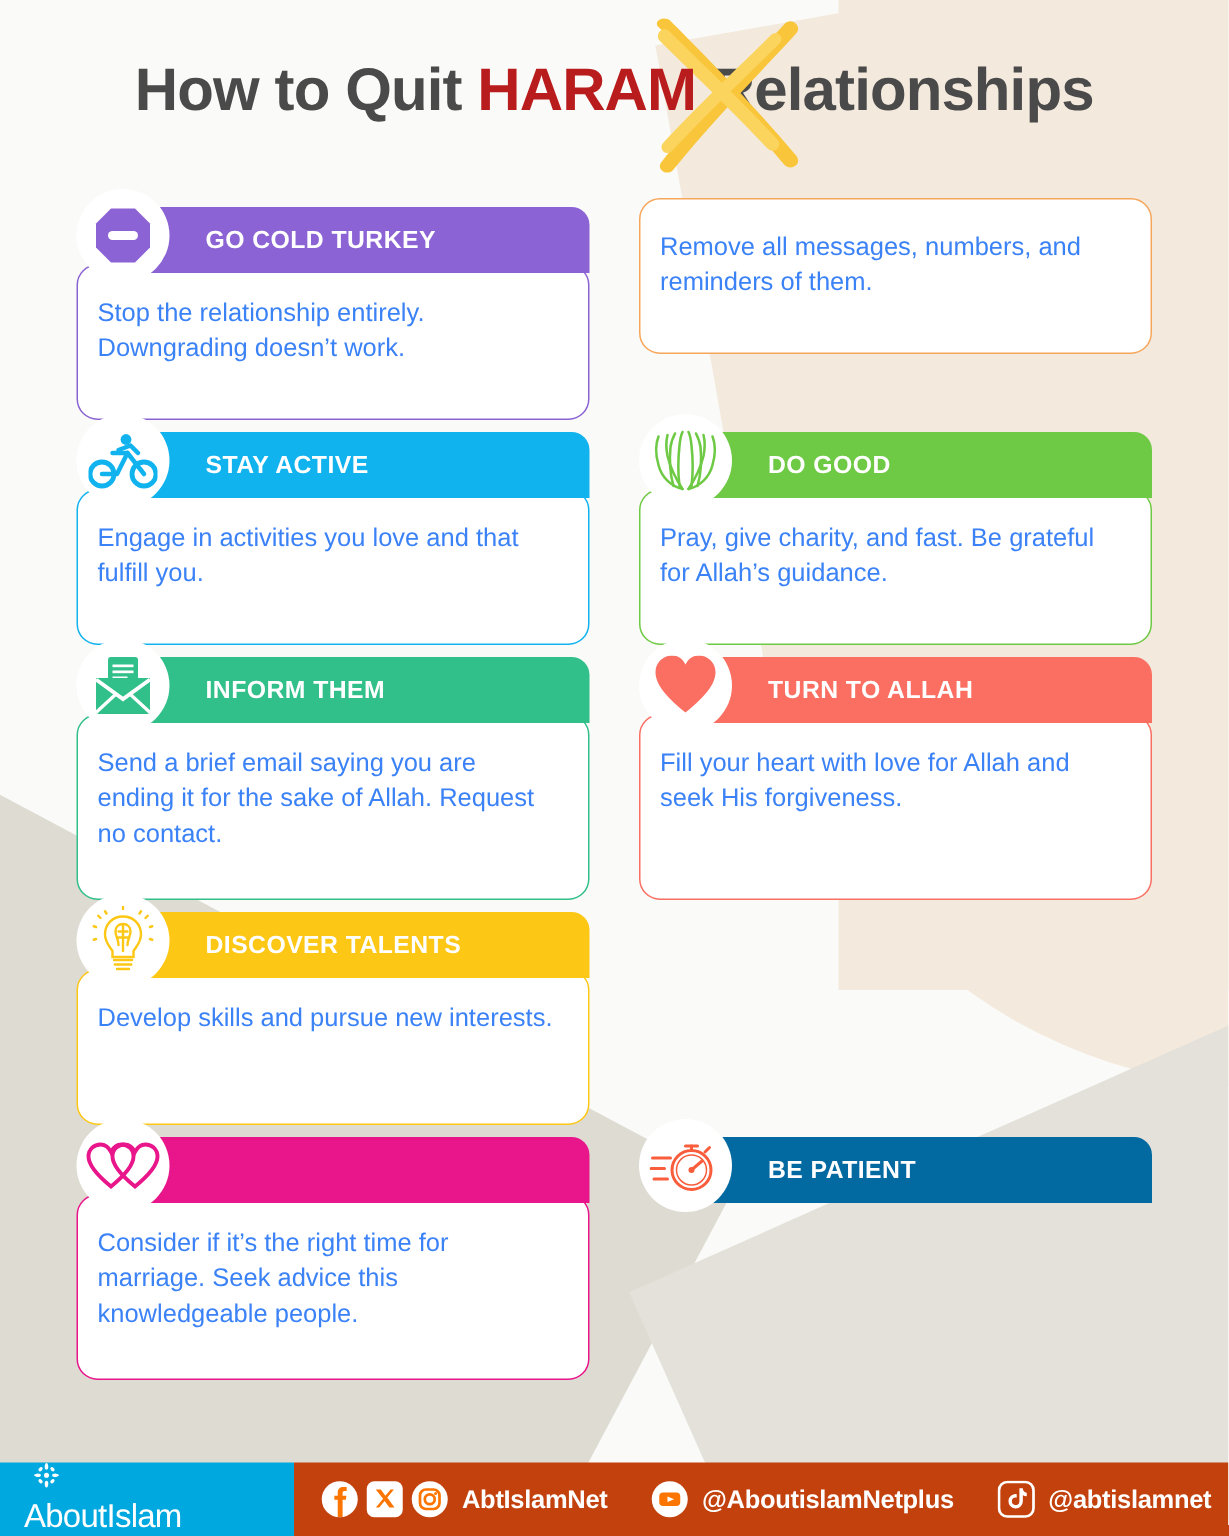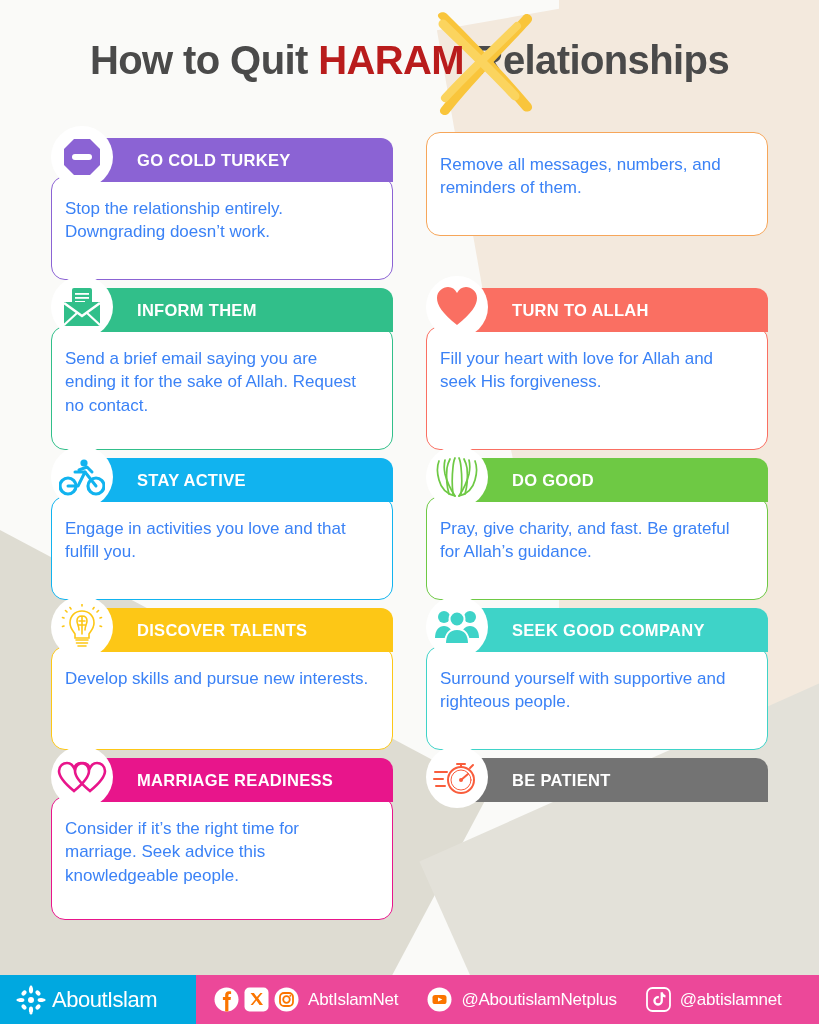--- a/index.html
+++ b/index.html
@@ -143,37 +143,38 @@
     position: absolute;
     left: 0; bottom: 0;
     width: 819px; height: 49px;
     display: flex;
     z-index: 9;
   }
   .footer-left {
     width: 196px; height: 49px;
     background: #00a8e0;
     display: flex;
-    align-items: center;
     padding-left: 16px;
     gap: 6px;
+    flex-direction: column;
   }
   .footer-brand {
     color: #ffffff;
     font-size: 22px;
     font-weight: 500;
     letter-spacing: -0.5px;
   }
   .footer-right {
     flex: 1; height: 49px;
-    background: #ec4899;
+    background: #c2410c;
     display: flex;
     align-items: center;
     gap: 7px;
     padding-left: 18px;
+    font-weight: bold;
   }
   .social-group {
     display: flex;
     align-items: center;
     gap: 5px;
   }
   .handle {
     color: #ffffff;
     font-size: 17px;
     letter-spacing: -0.2px;
@@ -220,56 +221,20 @@
           <span class="label">GO COLD TURKEY</span>
         </div>
         <div class="card-body" style="border-color:#8b63d4">
           <p>Stop the relationship entirely. Downgrading doesn’t work.</p>
         </div>
       </div>
 
       <div class="card">
         <div class="card-body" style="border-color:#f6a65a">
           <p>Remove all messages, numbers, and reminders of them.</p>
-        </div>
-      </div>
-    </div>
-
-    <div class="row">
-      <div class="card tall">
-        <div class="card-head" style="background:#31bf8a">
-          <div class="badge">
-            <svg width="42" height="42" viewBox="0 0 42 42">
-              <rect x="11" y="2" width="20" height="19" rx="2" fill="#31bf8a"></rect>
-              <rect x="14" y="7" width="14" height="1.8" fill="#ffffff"></rect>
-              <rect x="14" y="11" width="14" height="1.8" fill="#ffffff"></rect>
-              <rect x="14" y="15" width="10" height="1.8" fill="#ffffff"></rect>
-              <path d="M3 16 H39 V38 A2 2 0 0 1 37 40 H5 A2 2 0 0 1 3 38 Z" fill="#31bf8a"></path>
-              <path d="M3 17 L21 30 L39 17" fill="none" stroke="#ffffff" stroke-width="2.6"></path>
-              <path d="M3 39 L16 27 M39 39 L26 27" stroke="#ffffff" stroke-width="2.2"></path>
-            </svg>
-          </div>
-          <span class="label">INFORM THEM</span>
-        </div>
-        <div class="card-body" style="border-color:#31bf8a">
-          <p>Send a brief email saying you are ending it for the sake of Allah. Request no contact.</p>
-        </div>
-      </div>
-
-      <div class="card tall">
-        <div class="card-head" style="background:#fa6f62">
-          <div class="badge">
-            <svg width="42" height="40" viewBox="0 0 42 40">
-              <path d="M21 38 C6 26, 1 18, 1 11 C1 4, 7 0, 12 0 C16 0, 19 2, 21 6 C23 2, 26 0, 30 0 C35 0, 41 4, 41 11 C41 18, 36 26, 21 38 Z" fill="#fa6f62"></path>
-            </svg>
-          </div>
-          <span class="label">TURN TO ALLAH</span>
-        </div>
-        <div class="card-body" style="border-color:#fa6f62">
-          <p>Fill your heart with love for Allah and seek His forgiveness.</p>
         </div>
       </div>
     </div>
 
     <div class="row">
       <div class="card">
         <div class="card-head" style="background:#11b3ef">
           <div class="badge">
             <svg width="46" height="38" viewBox="0 0 46 38">
               <circle cx="9" cy="28" r="8" fill="none" stroke="#11b3ef" stroke-width="3.2"></circle>
@@ -305,77 +270,94 @@
           </div>
           <span class="label">DO GOOD</span>
         </div>
         <div class="card-body" style="border-color:#6ec944">
           <p>Pray, give charity, and fast. Be grateful for Allah’s guidance.</p>
         </div>
       </div>
     </div>
 
     <div class="row">
+      <div class="card tall">
+        <div class="card-head" style="background:#31bf8a">
+          <div class="badge">
+            <svg width="42" height="42" viewBox="0 0 42 42">
+              <rect x="11" y="2" width="20" height="19" rx="2" fill="#31bf8a"></rect>
+              <rect x="14" y="7" width="14" height="1.8" fill="#ffffff"></rect>
+              <rect x="14" y="11" width="14" height="1.8" fill="#ffffff"></rect>
+              <rect x="14" y="15" width="10" height="1.8" fill="#ffffff"></rect>
+              <path d="M3 16 H39 V38 A2 2 0 0 1 37 40 H5 A2 2 0 0 1 3 38 Z" fill="#31bf8a"></path>
+              <path d="M3 17 L21 30 L39 17" fill="none" stroke="#ffffff" stroke-width="2.6"></path>
+              <path d="M3 39 L16 27 M39 39 L26 27" stroke="#ffffff" stroke-width="2.2"></path>
+            </svg>
+          </div>
+          <span class="label">INFORM THEM</span>
+        </div>
+        <div class="card-body" style="border-color:#31bf8a">
+          <p>Send a brief email saying you are ending it for the sake of Allah. Request no contact.</p>
+        </div>
+      </div>
+
+      <div class="card tall">
+        <div class="card-head" style="background:#fa6f62">
+          <div class="badge">
+            <svg width="42" height="40" viewBox="0 0 42 40">
+              <path d="M21 38 C6 26, 1 18, 1 11 C1 4, 7 0, 12 0 C16 0, 19 2, 21 6 C23 2, 26 0, 30 0 C35 0, 41 4, 41 11 C41 18, 36 26, 21 38 Z" fill="#fa6f62"></path>
+            </svg>
+          </div>
+          <span class="label">TURN TO ALLAH</span>
+        </div>
+        <div class="card-body" style="border-color:#fa6f62">
+          <p>Fill your heart with love for Allah and seek His forgiveness.</p>
+        </div>
+      </div>
+    </div>
+
+    <div class="row">
       <div class="card">
         <div class="card-head" style="background:#fdc716">
           <div class="badge">
             <svg width="46" height="46" viewBox="0 0 46 46">
               <g stroke="#fdc716" stroke-width="1.6" fill="none" stroke-linecap="round">
                 <path d="M23 7 C16 7, 11 12, 11 19 C11 24, 14 27, 16 30 L16 34 L30 34 L30 30 C32 27, 35 24, 35 19 C35 12, 30 7, 23 7 Z"></path>
                 <path d="M17 36 H29 M17.5 39 H28.5 M19 42 H27"></path>
                 <path d="M23 12 C20 12, 18 14, 18 17 C18 20, 20 22, 20 26 M23 12 C26 12, 28 14, 28 17 C28 20, 26 22, 26 26 M23 12 V30 M20 17 H26 M19 21 H27"></path>
                 <path d="M23 2 V0.5 M12 5 L11 3.5 M34 5 L35 3.5 M5 14 L3.5 13.5 M41 14 L42.5 13.5 M5 22 L3.5 22.5 M41 22 L42.5 22.5 M8 8 L6.5 6.5 M38 8 L39.5 6.5"></path>
               </g>
             </svg>
           </div>
           <span class="label">DISCOVER TALENTS</span>
         </div>
         <div class="card-body" style="border-color:#fdc716">
           <p>Develop skills and pursue new interests.</p>
         </div>
       </div>
 
-      <div class="card">
-        <div class="card-head" style="background:#3ed3c8">
-          <div class="badge">
-            <svg width="46" height="38" viewBox="0 0 46 38">
-              <circle cx="10" cy="9" r="6" fill="#3ed3c8"></circle>
-              <path d="M1 30 C1 22, 5 18, 10 18 C15 18, 19 22, 19 30 Z" fill="#3ed3c8"></path>
-              <circle cx="36" cy="9" r="6" fill="#3ed3c8"></circle>
-              <path d="M27 30 C27 22, 31 18, 36 18 C41 18, 45 22, 45 30 Z" fill="#3ed3c8"></path>
-              <circle cx="23" cy="11" r="7.5" fill="#3ed3c8" stroke="#ffffff" stroke-width="2"></circle>
-              <path d="M11 36 C11 26, 16 21, 23 21 C30 21, 35 26, 35 36 Z" fill="#3ed3c8" stroke="#ffffff" stroke-width="2"></path>
-            </svg>
-          </div>
-          <span class="label">SEEK GOOD COMPANY</span>
-        </div>
-        <div class="card-body" style="border-color:#3ed3c8">
-          <p>Surround yourself with supportive and righteous people.</p>
-        </div>
-      </div>
     </div>
 
     <div class="row">
       <div class="card tall">
         <div class="card-head" style="background:#e8158b">
           <div class="badge">
             <svg width="50" height="34" viewBox="0 0 50 34">
               <path d="M17 31 C6 22, 2 16, 2 11 C2 6, 6 3, 10 3 C13 3, 15.5 5, 17 8 C18.5 5, 21 3, 24 3 C28 3, 32 6, 32 11 C32 16, 28 22, 17 31 Z" fill="none" stroke="#e8158b" stroke-width="2.6"></path>
               <path d="M33 31 C22 22, 18 16, 18 11 C18 6, 22 3, 26 3 C29 3, 31.5 5, 33 8 C34.5 5, 37 3, 40 3 C44 3, 48 6, 48 11 C48 16, 44 22, 33 31 Z" fill="none" stroke="#e8158b" stroke-width="2.6"></path>
             </svg>
           </div>
-          <span class="label">MARRIAGE READINESS</span>
         </div>
         <div class="card-body" style="border-color:#e8158b">
           <p>Consider if it’s the right time for marriage. Seek advice this knowledgeable people.</p>
         </div>
       </div>
 
       <div class="card tall">
-        <div class="card-head" style="background:#737373">
+        <div class="card-head" style="background:#0369a1">
           <div class="badge">
             <svg width="48" height="42" viewBox="0 0 48 42">
               <g stroke="#f95d3c" stroke-width="2" fill="none" stroke-linecap="round">
                 <circle cx="28" cy="24" r="13"></circle>
                 <circle cx="28" cy="24" r="10" stroke-width="1"></circle>
                 <path d="M28 24 L35 18"></path>
                 <path d="M24 8 H32"></path>
                 <path d="M28 8 V11"></path>
                 <path d="M37 12 L40 9"></path>
                 <path d="M2 16 H14 M1 23 H10 M3 30 H12"></path>

